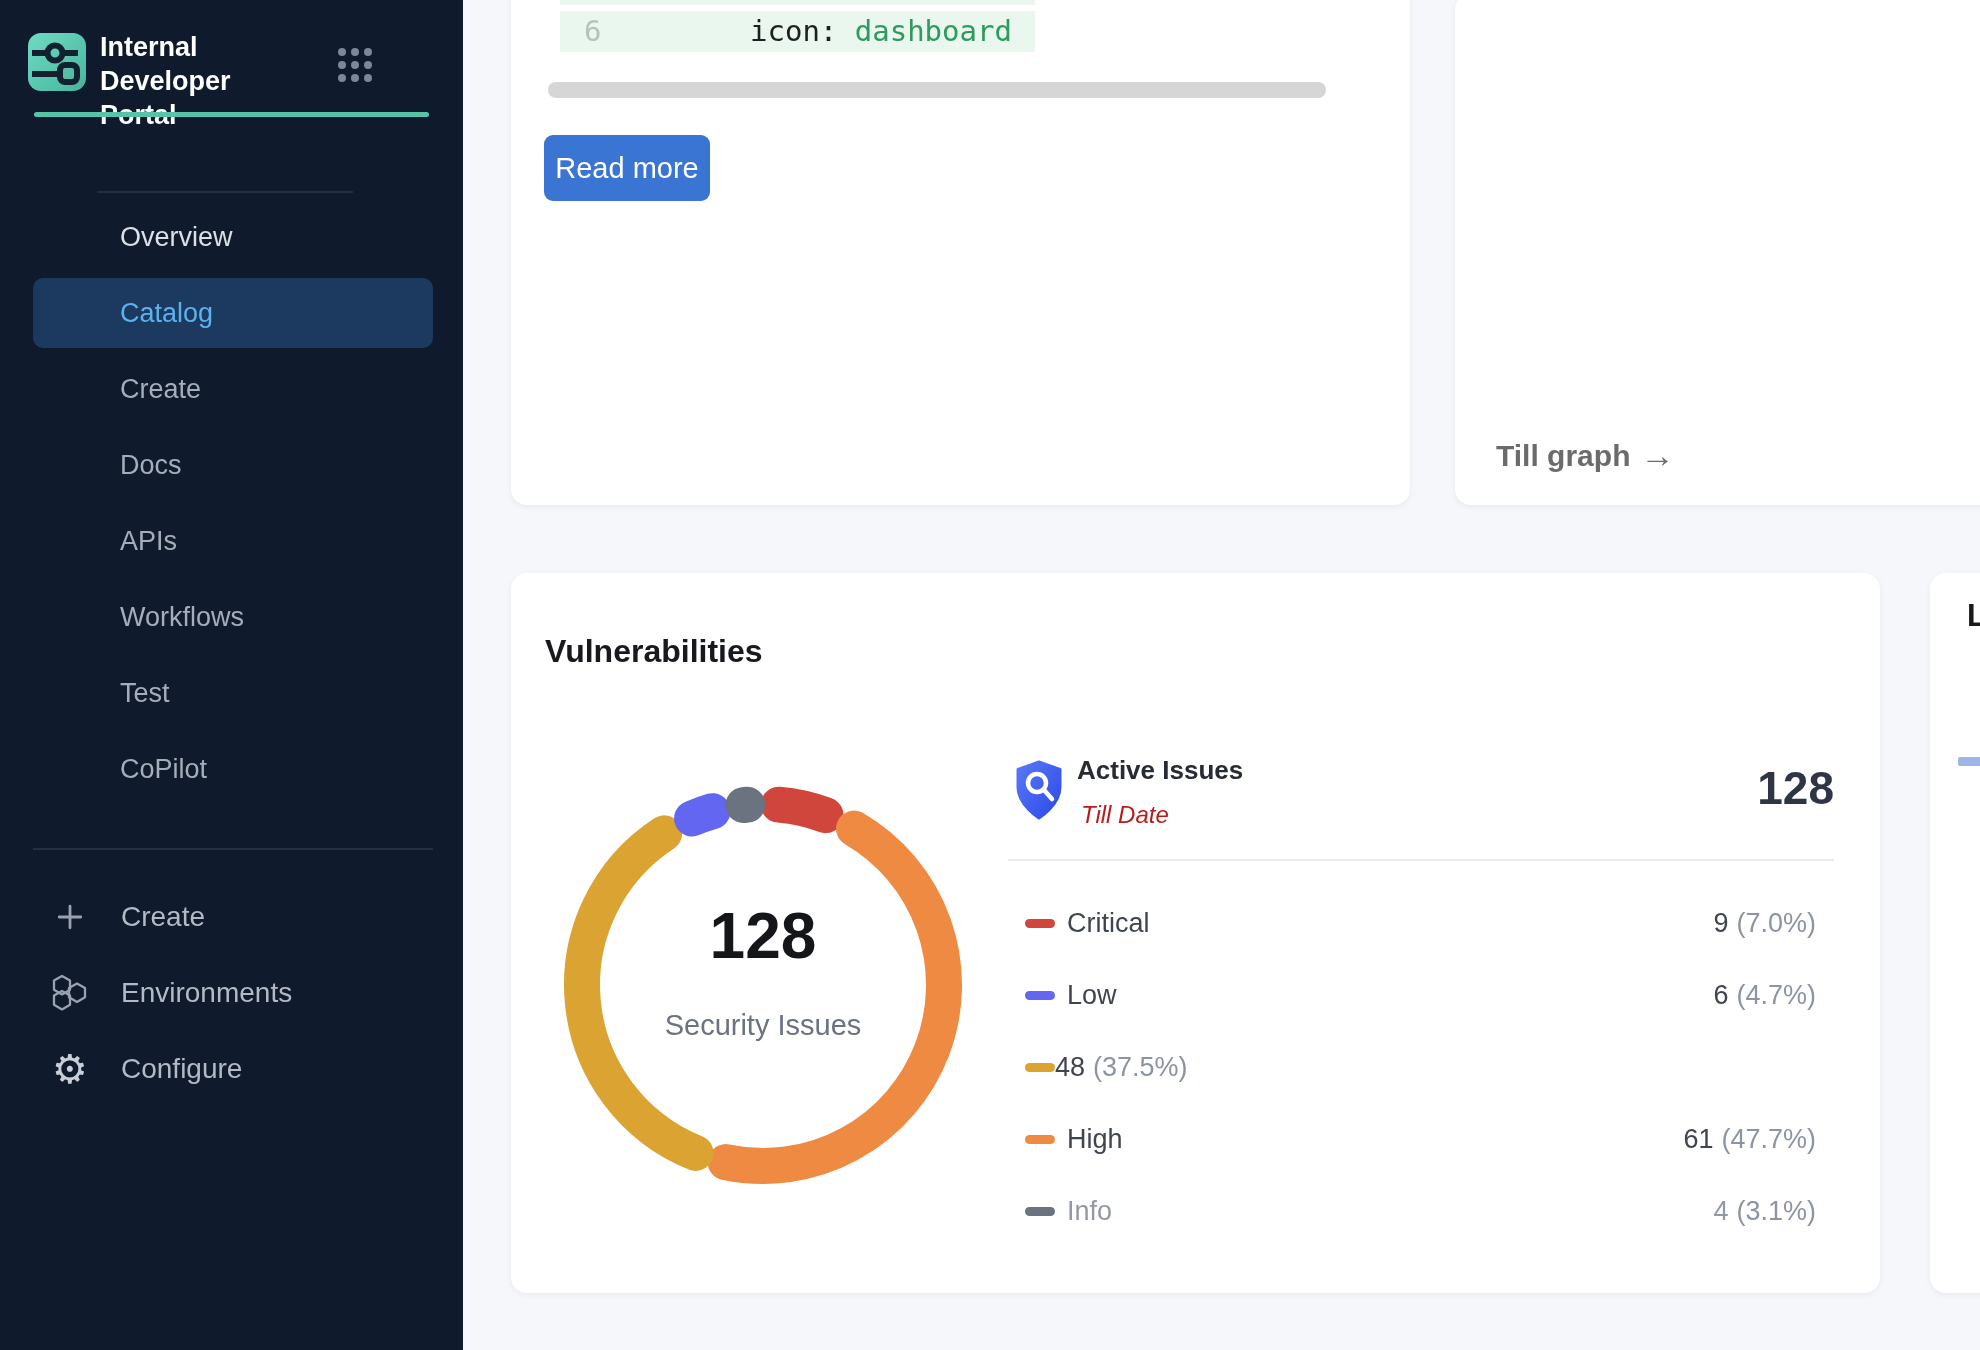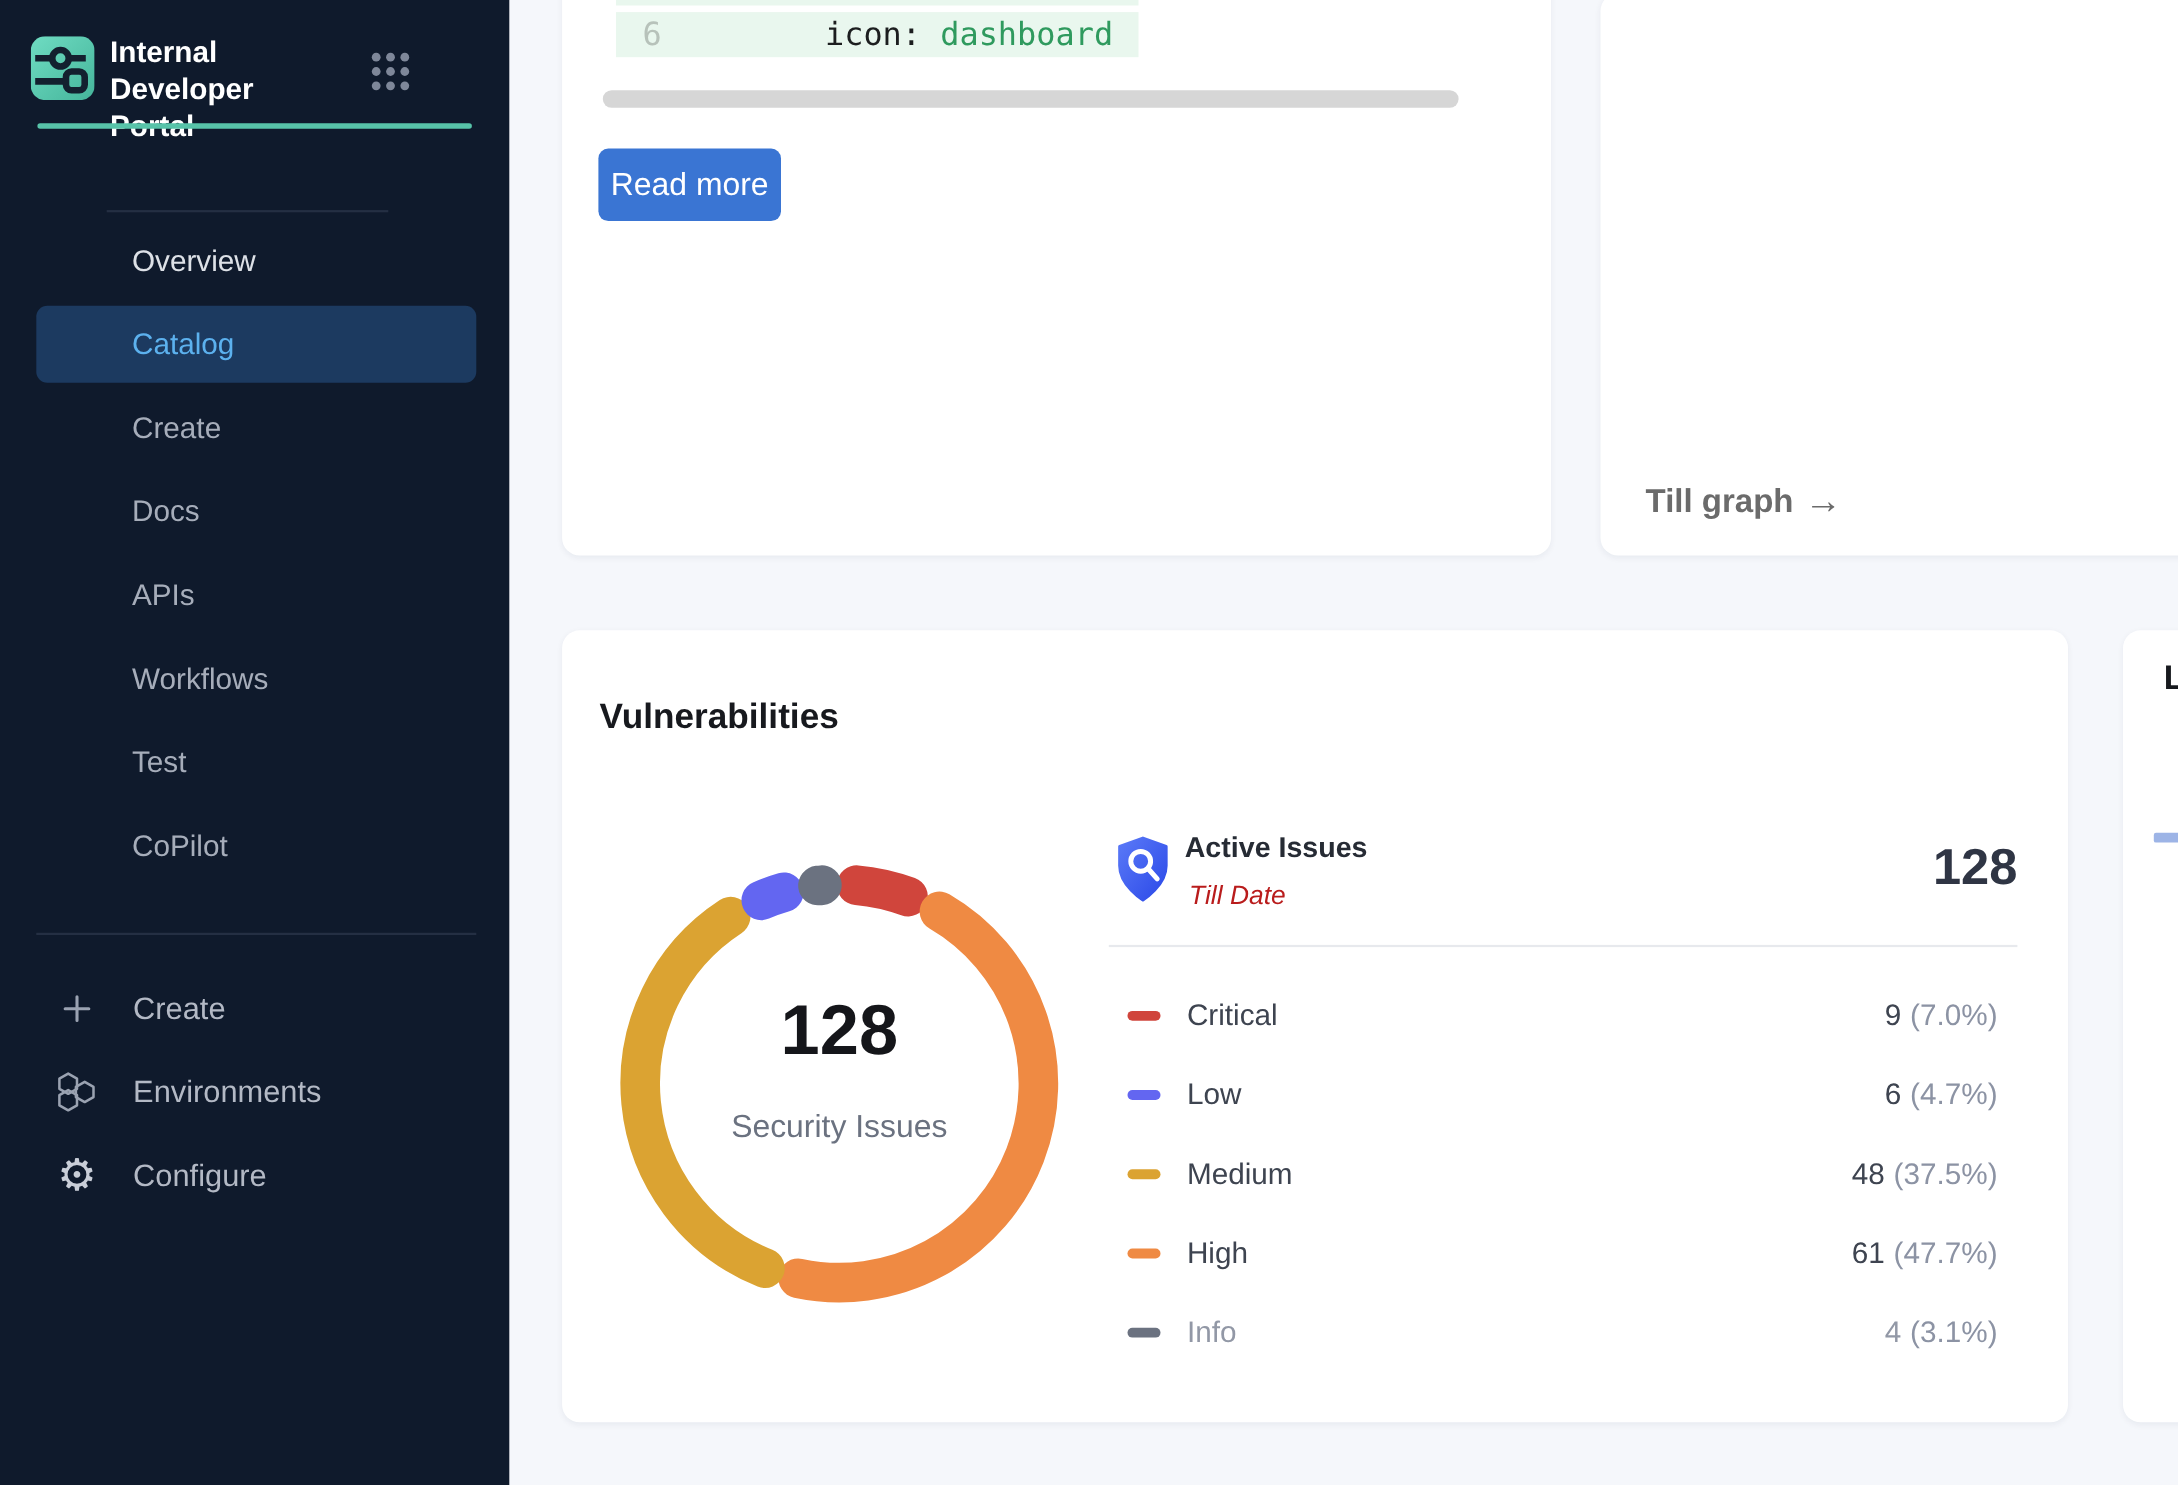--- a/index.html
+++ b/index.html
@@ -57,21 +57,21 @@
   .donut-label{font-size:29px;color:#6b7280;margin-top:36px;}
   .summary{position:absolute;left:497px;top:170px;width:826px;height:120px;}
   .shield-icon{position:absolute;left:5px;top:17px;width:52px;height:62px;}
   .summary-title{position:absolute;left:69px;top:12px;font-size:26px;font-weight:600;color:#262b34;}
   .summary-subtitle{position:absolute;left:73px;top:58px;font-size:24px;color:#b91c1c;font-style:italic;}
   .summary-total{position:absolute;right:0;top:18px;font-size:46px;font-weight:bold;color:#2f3544;}
   .summary-divider{position:absolute;left:497px;top:286px;width:826px;height:2px;background:#e7e9ed;}
   .legend{position:absolute;left:497px;top:314px;width:826px;}
   .legend-row{height:72px;display:flex;align-items:center;padding:0 18px 0 17px;box-sizing:border-box;cursor:pointer;}
   .legend-pill{width:30px;height:9px;border-radius:5px;flex:0 0 auto;}
-  .legend-label{font-size:27px;color:#3e4450;margin-left:24px;flex:1 1 auto;}
+  .legend-label{font-size:27px;color:#3e4450;margin-left:12px;flex:1 1 auto;}
   .legend-value{font-size:27px;color:#3e4450;font-weight:500;}
   .legend-pct{font-size:27px;color:#8c93a4;margin-left:8px;font-weight:normal;}
   .legend-row.muted .legend-label,.legend-row.muted .legend-value{color:#9298a6;font-weight:normal;}
   
   .partial-title{position:absolute;left:37px;top:25px;font-size:31px;font-weight:600;color:#17191e;}
   .partial-bar{position:absolute;left:28px;top:184px;width:80px;height:9px;background:#9db4e6;border-radius:2px;}
 </style>
 </head>
 <body>
 
@@ -226,21 +226,20 @@
       <span class="legend-pct">(7.0%)</span>
     </div>
     <div class="legend-row">
       <span class="legend-pill" style="background: rgb(99, 102, 241);"></span>
       <span class="legend-label">Low</span>
       <span class="legend-value">6</span>
       <span class="legend-pct">(4.7%)</span>
     </div>
     <div class="legend-row">
       <span class="legend-pill" style="background: rgb(219, 163, 50);"></span>
-      <span class="legend-label">Medium</span>
       <span class="legend-value">48</span>
       <span class="legend-pct">(37.5%)</span>
     </div>
     <div class="legend-row">
       <span class="legend-pill" style="background: rgb(239, 138, 67);"></span>
       <span class="legend-label">High</span>
       <span class="legend-value">61</span>
       <span class="legend-pct">(47.7%)</span>
     </div>
     <div class="legend-row muted">

